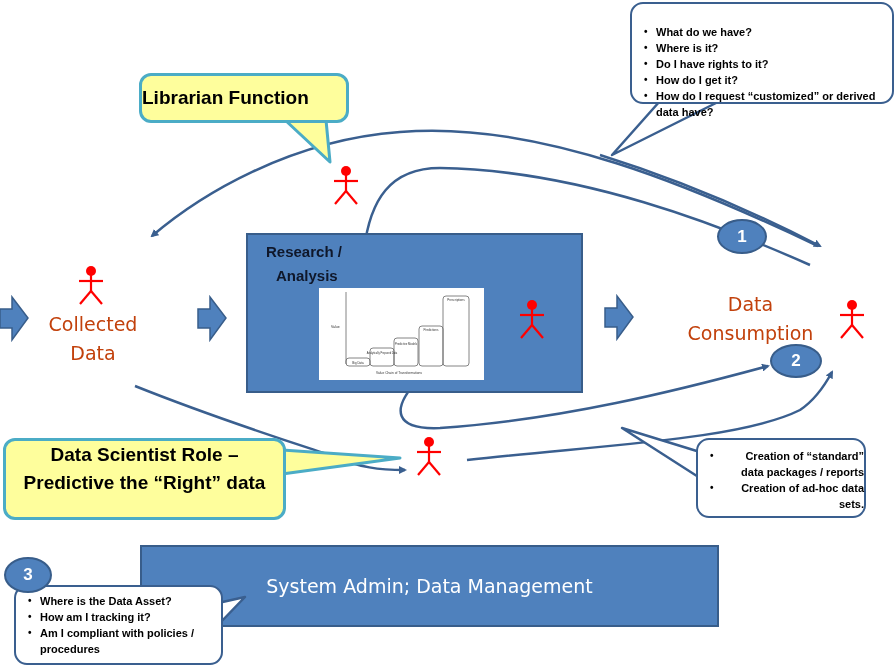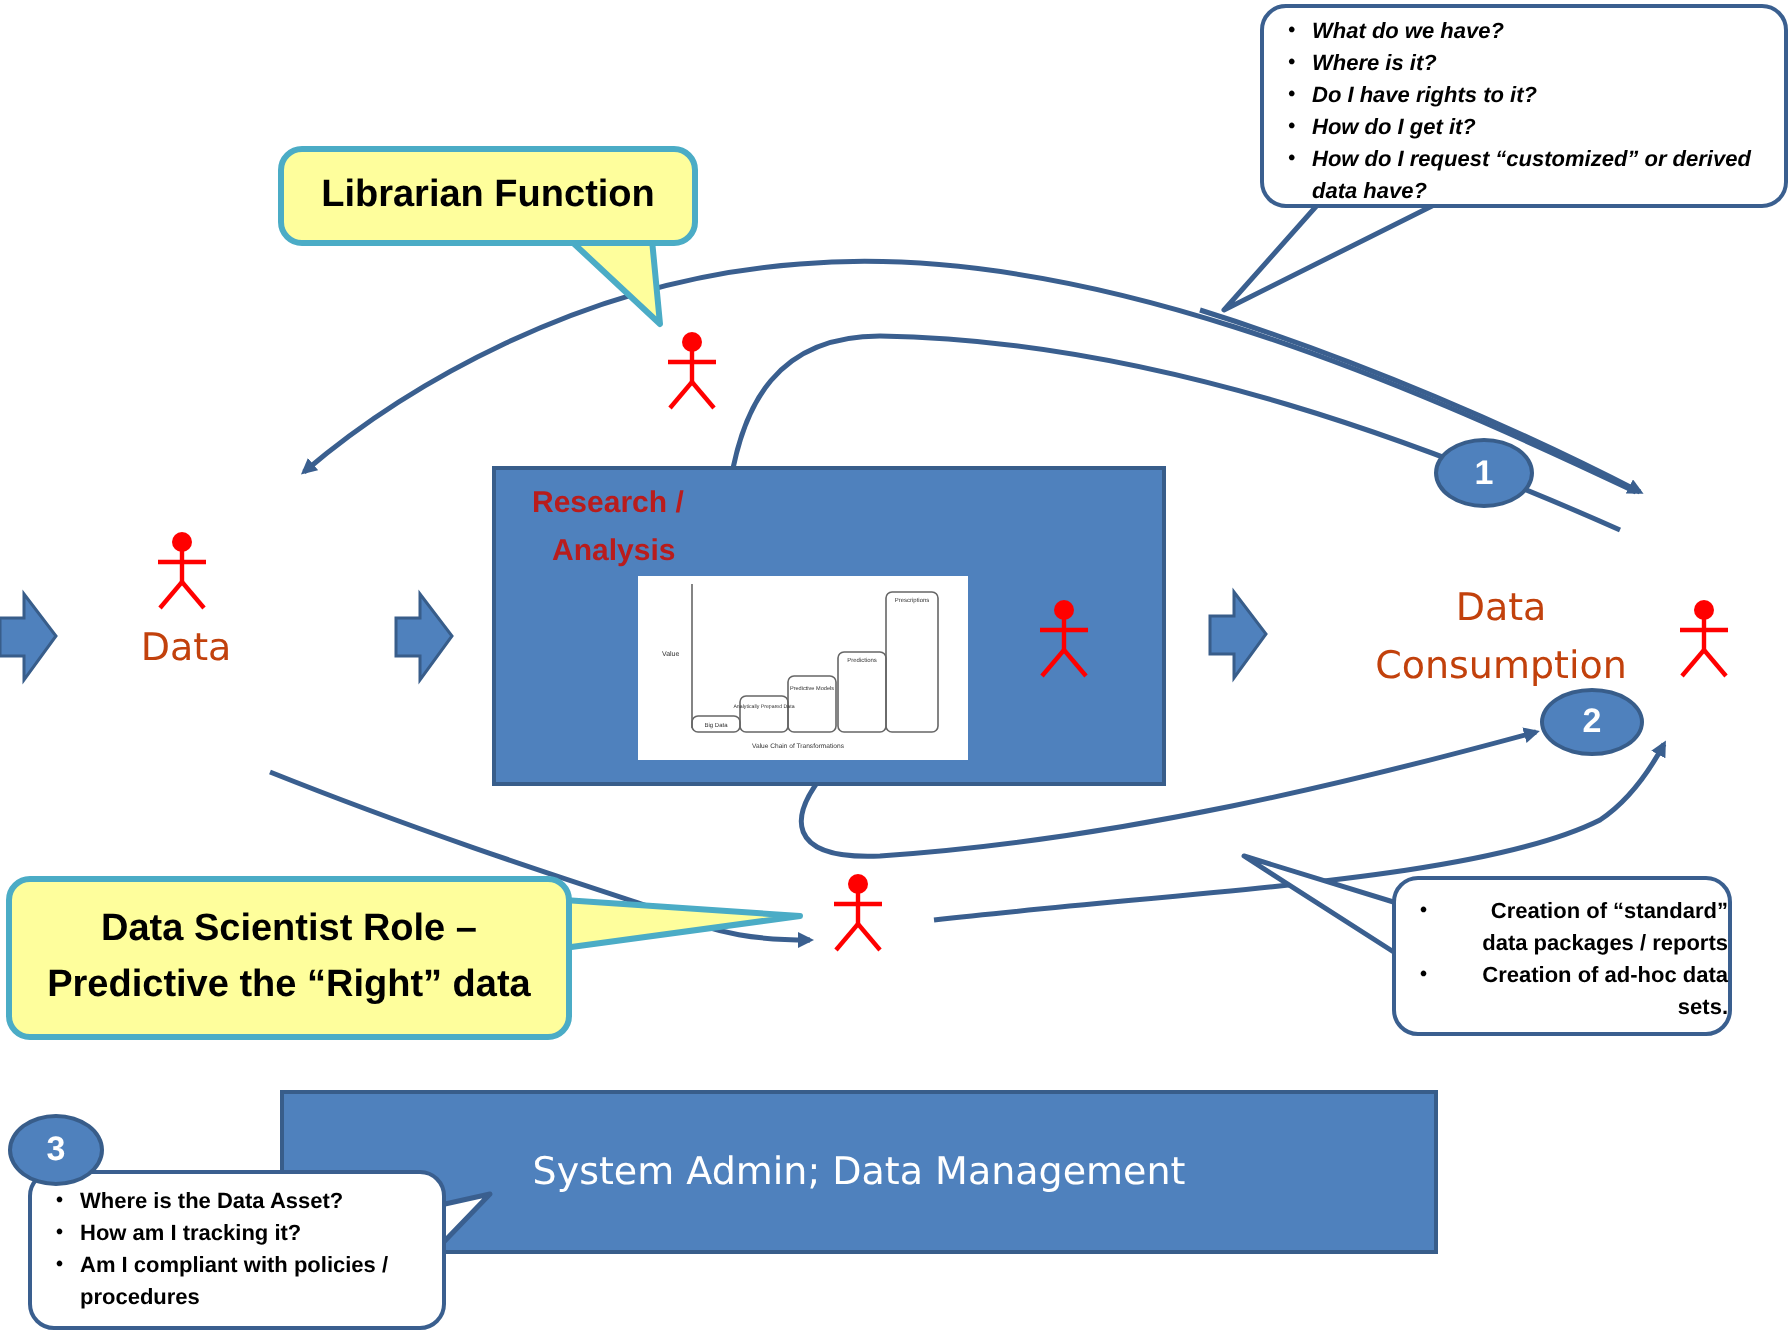--- a/index.html
+++ b/index.html
@@ -13,59 +13,59 @@
   
   .callout-yellow {
     position: absolute;
     background: #fefe9c;
     border: 3px solid #4bacc6;
     border-radius: 12px;
     box-sizing: border-box;
     font-weight: bold;
     color: #000;
     text-align: center;
-    display: flex; align-items: center; justify-content: center;
+    display: flex; align-items: center; justify-content: flex-start;
   }
   #librarian-callout { left: 139px; top: 73px; width: 210px; height: 50px; font-size: 19px; }
   #scientist-callout { left: 3px; top: 438px; width: 283px; height: 82px; font-size: 19px; line-height: 28px; flex-direction: column; }
 
   
   .callout-white {
     position: absolute;
     background: #fff;
     border: 2.5px solid #3a5f8f;
     border-radius: 13px;
     box-sizing: border-box;
     font-size: 11px;
     font-weight: bold;
     color: #000;
   }
   .callout-white ul { margin: 0; padding: 0 0 0 24px; list-style: none; }
   .callout-white li { position: relative; line-height: 16px; }
   .callout-white li::before {
     content: "•"; position: absolute; left: -12px; top: 0; font-size: 10px;
   }
-  #questions-callout { left: 630px; top: 2px; width: 264px; height: 102px; padding-top: 4px; font-style: italic; }
+  #questions-callout { left: 630px; top: 2px; width: 264px; height: 102px; padding-top: 20px; }
   #consumption-callout { left: 696px; top: 438px; width: 170px; height: 80px; padding-top: 8px; text-align: right; }
   #admin-callout { left: 14px; top: 585px; width: 209px; height: 80px; padding-top: 6px; }
   #admin-callout ul { padding-left: 24px; }
 
   
   .blue-box {
     position: absolute;
     background: #4f81bd;
     border: 2px solid #385d8a;
     box-sizing: border-box;
   }
   #research-box { left: 246px; top: 233px; width: 337px; height: 160px; }
   #admin-box { left: 140px; top: 545px; width: 579px; height: 82px; }
 
   #research-title {
     position: absolute; left: 266px; top: 240px;
-    color: #b91c1c; font-weight: bold; font-size: 15px; line-height: 24px;
+    color: #0f172a; font-weight: bold; font-size: 15px; line-height: 24px;
     font-family: "Liberation Sans", sans-serif;
   }
   #admin-title {
     position: absolute; left: 140px; top: 545px; width: 579px; height: 82px;
     color: #fff; font-size: 19px; font-family: "DejaVu Sans", sans-serif;
     display: flex; align-items: center; justify-content: center;
   }
 
   
   #value-chain-image {
@@ -165,20 +165,21 @@
   <text class="mini-text" x="12" y="40" font-size="3.5">Value</text>
   <text class="mini-text" x="39" y="75.5" font-size="3" text-anchor="middle">Big Data</text>
   <text class="mini-text" x="63" y="66" font-size="2.6" text-anchor="middle">Analytically Prepared Data</text>
   <text class="mini-text" x="87" y="57" font-size="2.8" text-anchor="middle">Predictive Models</text>
   <text class="mini-text" x="112" y="43" font-size="3" text-anchor="middle">Predictions</text>
   <text class="mini-text" x="137" y="13" font-size="3" text-anchor="middle">Prescriptions</text>
   <text class="mini-text" x="80" y="86" font-size="3.3" text-anchor="middle">Value Chain of Transformations</text>
 </svg>
 
 <div id="collected-label" class="stage-label">
+  <div>Collected</div>
   <div>Data</div>
 </div>
 <div id="consumption-label" class="stage-label">
   <div>Data</div>
   <div>Consumption</div>
 </div>
 
 <div id="badge-1" class="num-badge">1</div>
 <div id="badge-2" class="num-badge">2</div>
 

